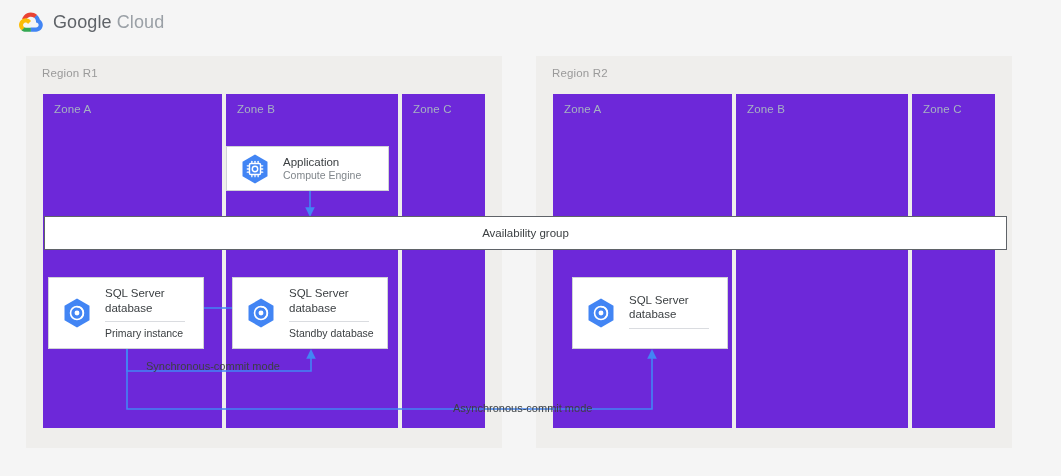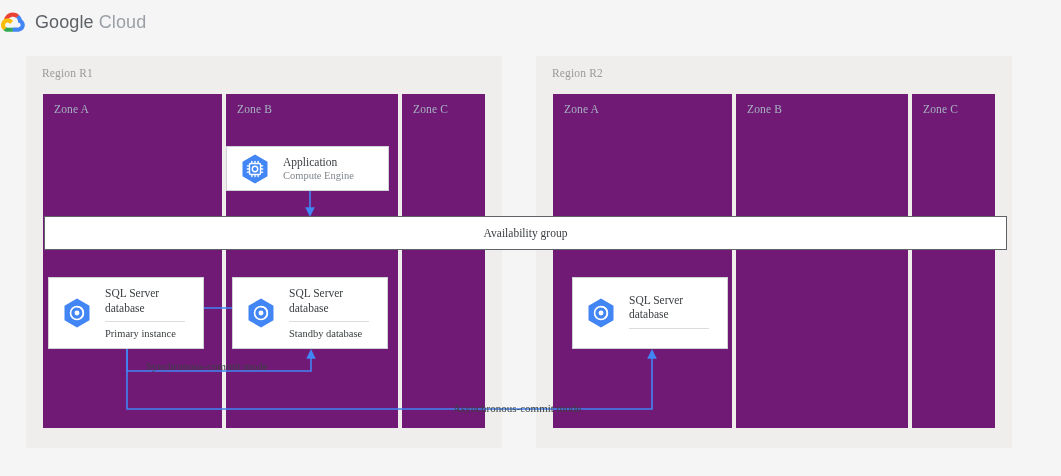--- a/index.html
+++ b/index.html
@@ -16,20 +16,21 @@
   }
 
   
   .header {
     position: absolute;
     left: 0; top: 0;
     width: 1061px;
     height: 44px;
     display: flex;
     align-items: center;
+    padding-left: 18px;
     box-sizing: border-box;
   }
   .gcp-logo {
     width: 26px;
     height: 26px;
     margin-right: 9px;
     flex: none;
   }
   .brand {
     font-size: 18px;
@@ -39,39 +40,38 @@
   }
   .brand .brand-strong { color: #5f6368; }
   .brand .brand-light { color: #9aa0a6; }
 
   
   .canvas {
     position: absolute;
     left: 0; top: 44px;
     width: 906px;
     height: 432px;
-    font-family: Liberation Serif, serif;
   }
 
   .region {
     position: absolute;
     background: #efeeec;
     box-sizing: border-box;
   }
   .region-label {
     position: absolute;
     left: 16px;
     top: 11px;
     font-size: 11.5px;
     color: #9a9a9a;
     letter-spacing: .15px;
   }
   .zone {
     position: absolute;
-    background: #701a75;
+    background: #6d28d9;
     box-sizing: border-box;
   }
   .zone-label {
     position: absolute;
     left: 11px;
     top: 9px;
     font-size: 11.5px;
     color: #a6b3c2;
     letter-spacing: .15px;
   }

